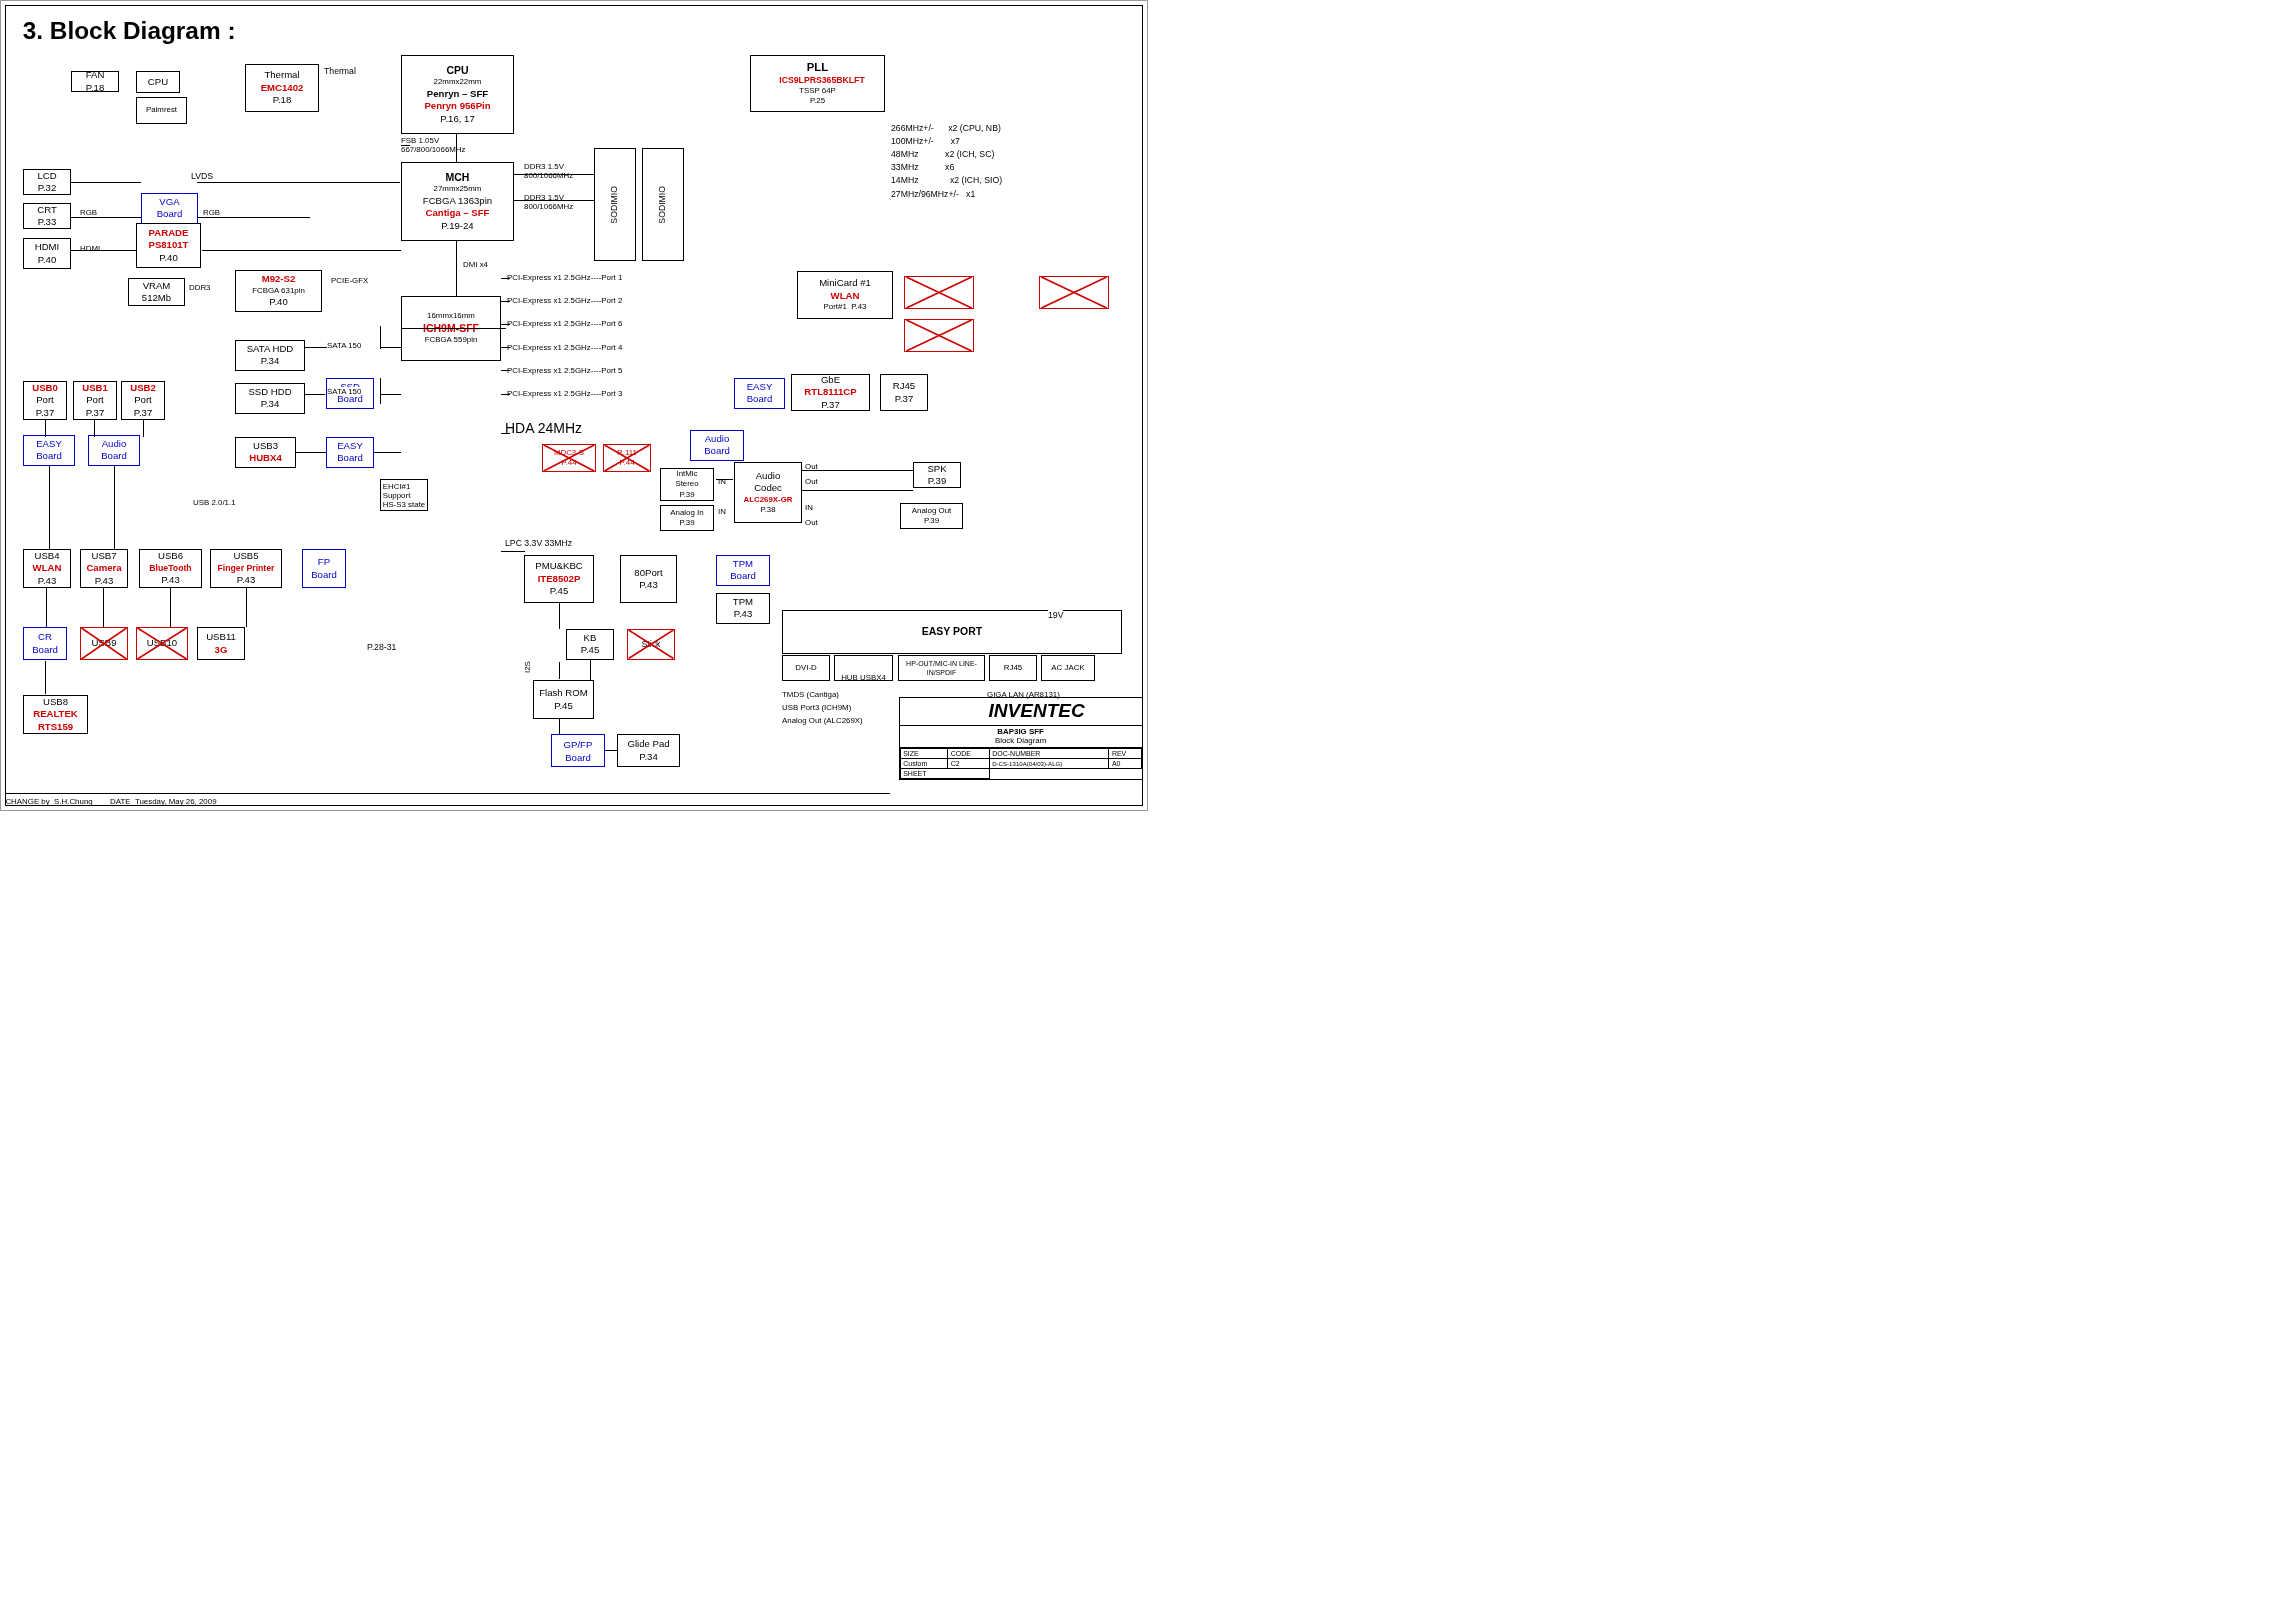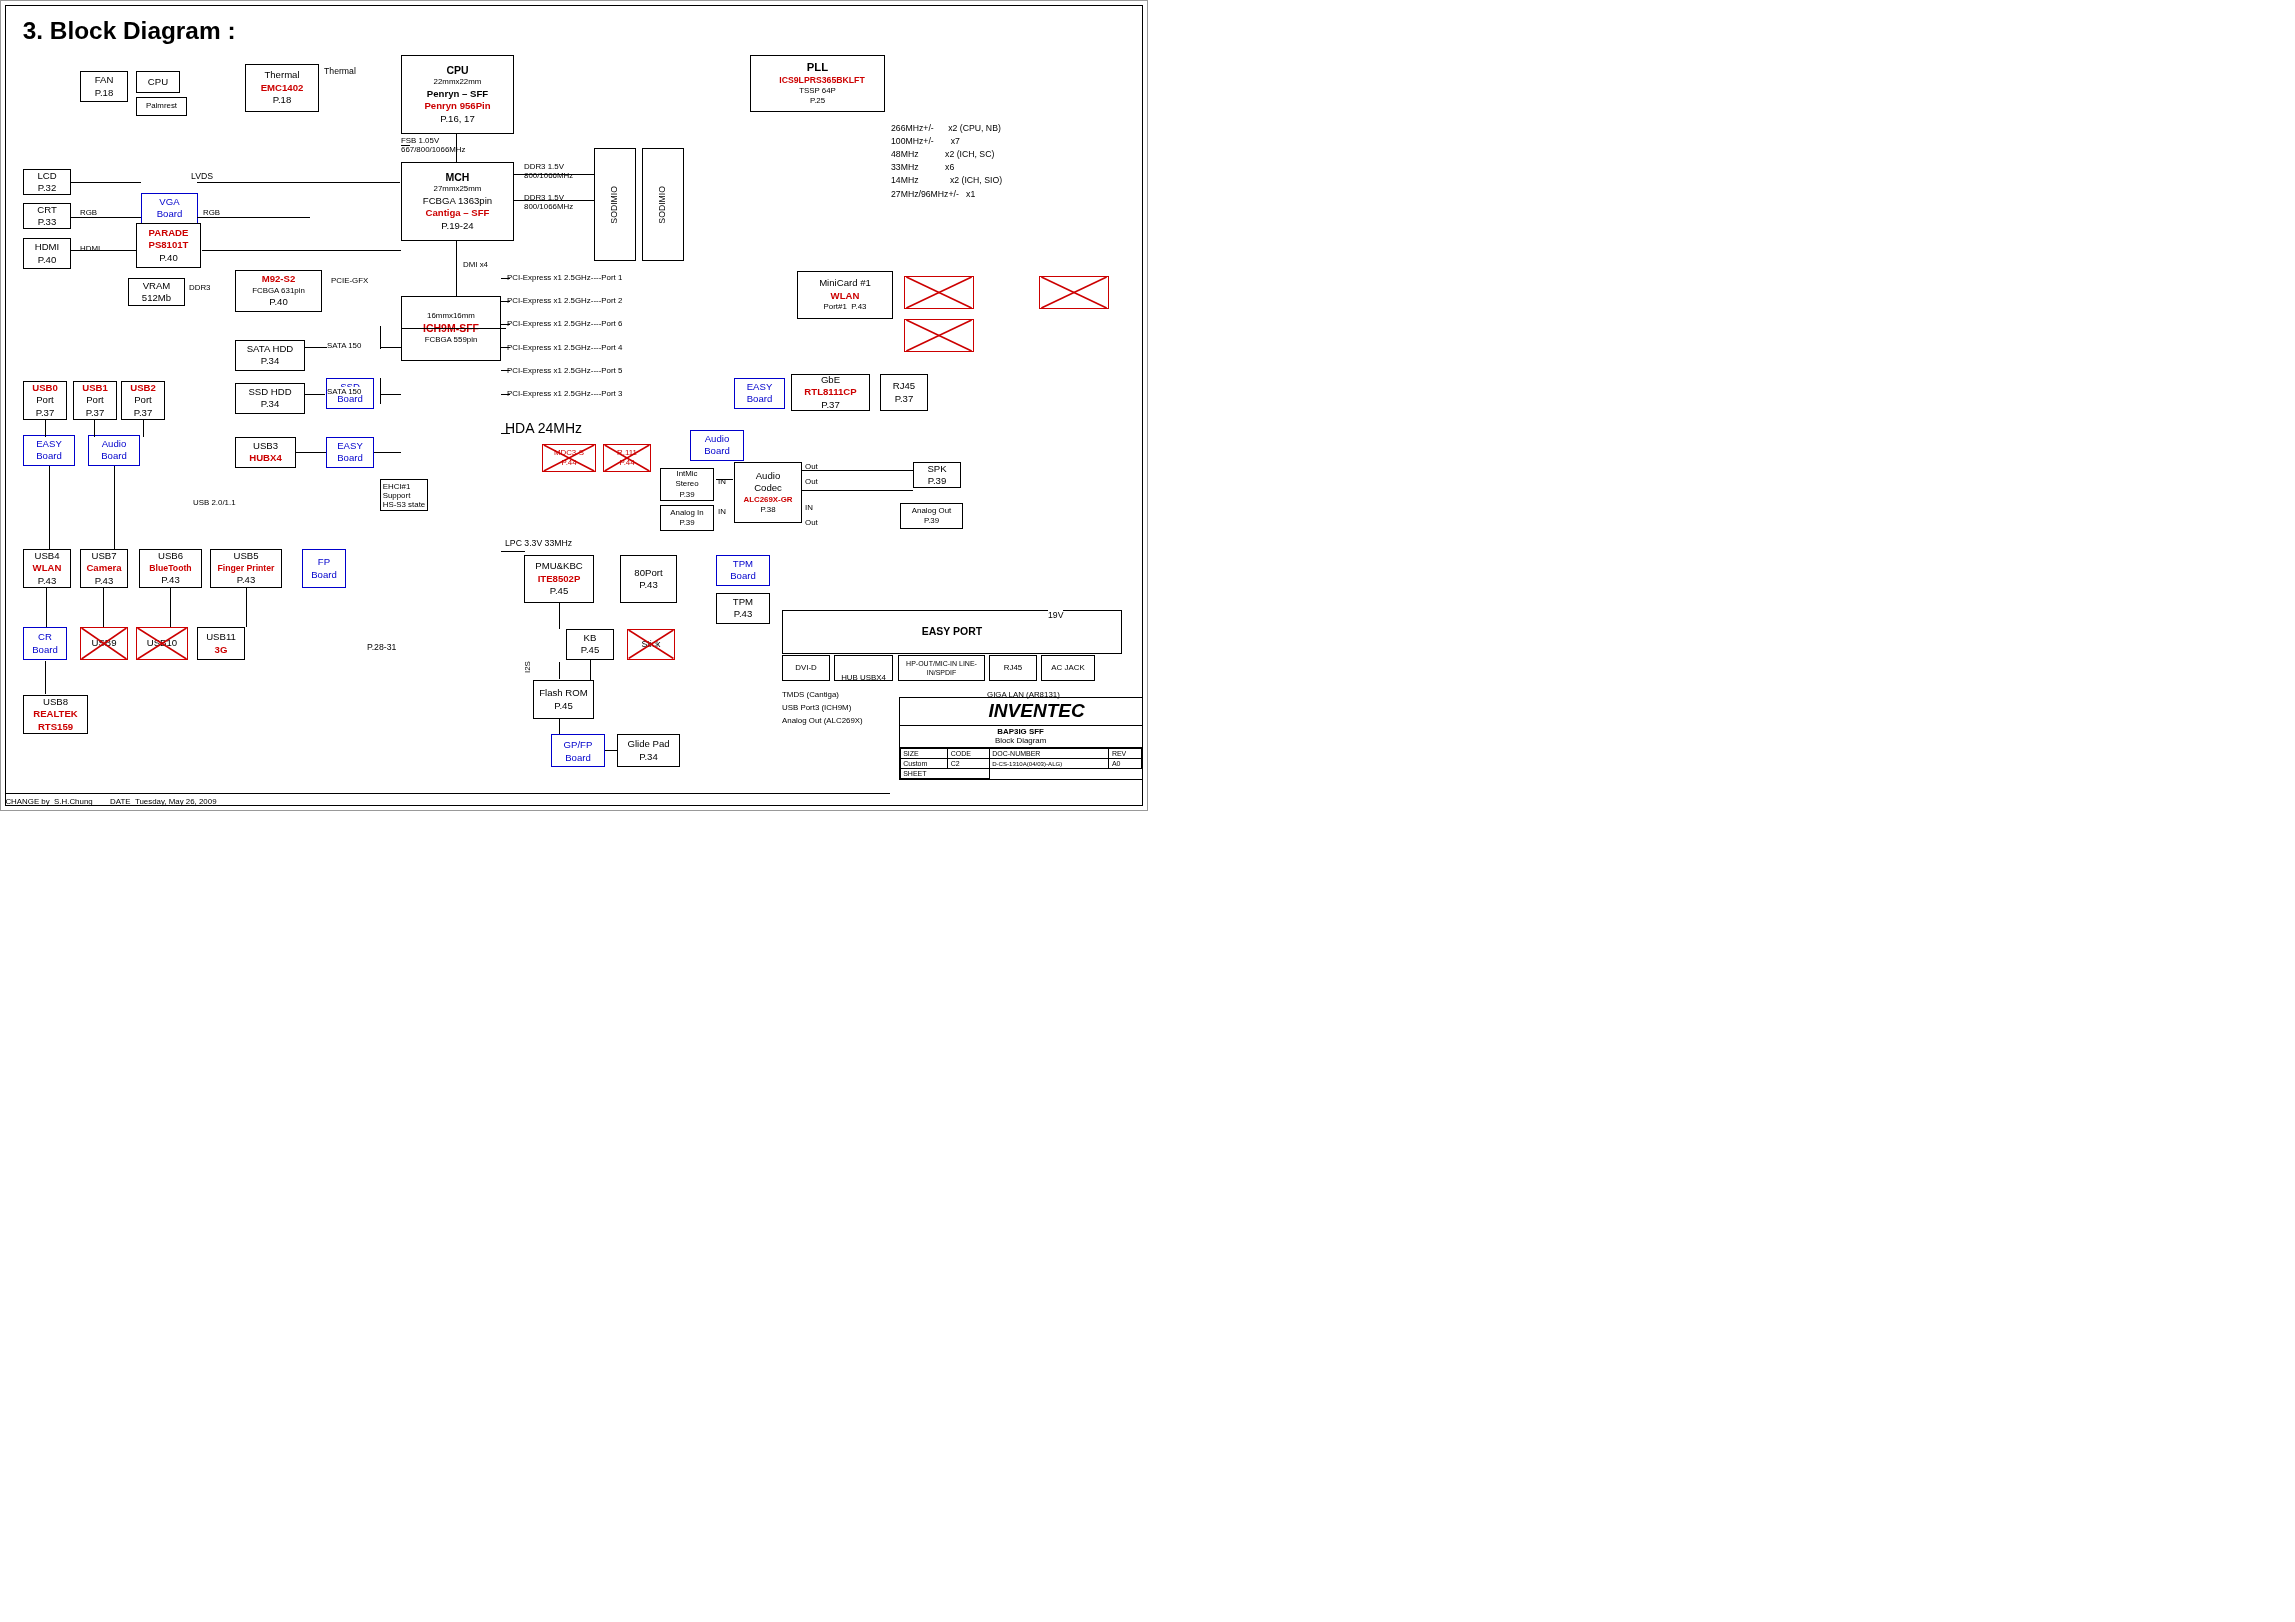--- a/index.html
+++ b/index.html
@@ -72,30 +72,30 @@
   <div class="title" style="position:absolute;top:7px;left:8.7px;">3. Block Diagram :</div>
 
   <div class="box" style="left:400px;top:54px;width:113px;height:79px;">
     <span style="font-weight:bold;font-size:10.5px;">CPU</span>
     <span style="font-size:7.9px;">22mmx22mm</span>
     <span style="font-weight:bold;">Penryn – SFF</span>
     <span class="red bold">Penryn 956Pin</span>
     <span>P.16, 17</span>
   </div>
 
-  <div class="box" style="left:79px;top:70px;width:48px;height:31px;">
+  <div class="box" style="left:70px;top:70px;width:48px;height:21px;">
     <span>FAN</span>
     <span>P.18</span>
   </div>
 
   <div class="box" style="left:135px;top:70px;width:44px;height:22px;">
     <span>CPU</span>
   </div>
 
-  <div class="box" style="left:135px;top:96px;width:51px;height:19px;">
+  <div class="box" style="left:135px;top:96px;width:51px;height:27px;">
     <span style="font-size:7.9px;">Palmrest</span>
   </div>
 
   <div class="box" style="left:244px;top:63px;width:74px;height:48px;">
     <span>Thermal</span>
     <span class="red bold">EMC1402</span>
     <span>P.18</span>
   </div>
 
   <div class="label" style="left:323px;top:65px;">Thermal</div>

